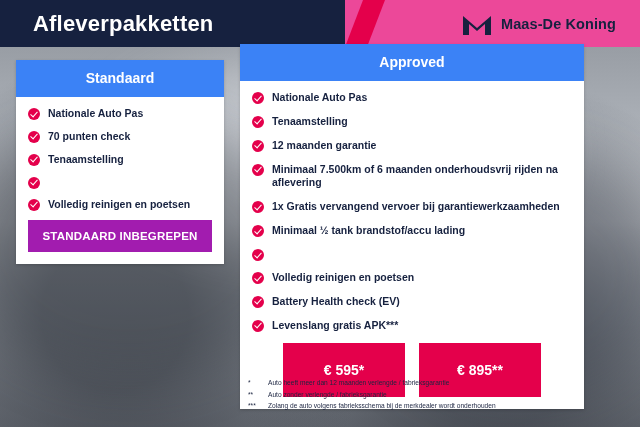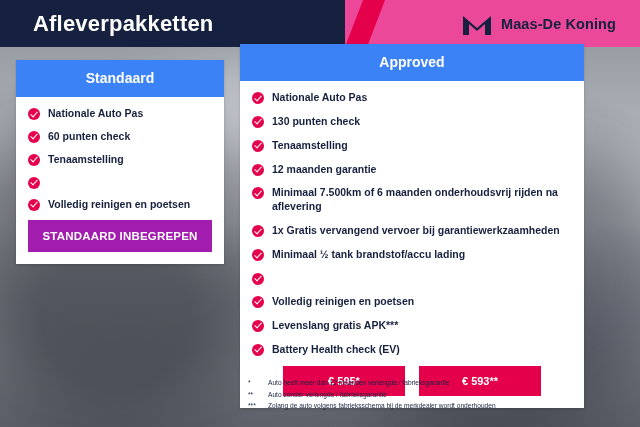--- a/index.html
+++ b/index.html
@@ -198,23 +198,23 @@
     display: flex;
     gap: 14px;
     justify-content: center;
     margin-top: 6px;
   }
   .price-btn {
     background: #e4004b;
     color: #fff;
     border: none;
     font-family: "Liberation Sans", sans-serif;
-    font-size: 11px;
-    font-weight: bold;
-    padding: 9px 0;
+    font-size: 14px;
+    font-weight: bold;
+    padding: 19px 0;
     width: 122px;
     text-align: center;
     cursor: pointer;
   }
 
   
   .footnotes {
     position: absolute;
     left: 248px; top: 377px;
     width: 380px;
@@ -261,21 +261,21 @@
   <div class="card card-standaard">
     <div class="card-head">Standaard</div>
     <div class="card-body">
       <ul class="feature-list">
         <li>
           <span class="check"></span>
           <span>Nationale Auto Pas</span>
         </li>
         <li>
           <span class="check"></span>
-          <span>60 punten check</span>
+          <span>70 punten check</span>
         </li>
         <li>
           <span class="check"></span>
           <span>Tenaamstelling</span>
         </li>
         <li>
           <span class="check"></span>
         </li>
         <li>
           <span class="check"></span>
@@ -289,24 +289,20 @@
   <div class="card card-approved">
     <div class="card-head">Approved</div>
     <div class="card-body">
       <ul class="feature-list">
         <li>
           <span class="check"></span>
           <span>Nationale Auto Pas</span>
         </li>
         <li>
           <span class="check"></span>
-          <span>130 punten check</span>
-        </li>
-        <li>
-          <span class="check"></span>
           <span>Tenaamstelling</span>
         </li>
         <li>
           <span class="check"></span>
           <span>12 maanden garantie</span>
         </li>
         <li>
           <span class="check"></span>
           <span>Minimaal 7.500km of 6 maanden onderhoudsvrij rijden na aflevering</span>
         </li>
@@ -320,30 +316,30 @@
         </li>
         <li>
           <span class="check"></span>
         </li>
         <li>
           <span class="check"></span>
           <span>Volledig reinigen en poetsen</span>
         </li>
         <li>
           <span class="check"></span>
+          <span>Battery Health check (EV)</span>
+        </li>
+        <li>
+          <span class="check"></span>
           <span>Levenslang gratis APK***</span>
-        </li>
-        <li>
-          <span class="check"></span>
-          <span>Battery Health check (EV)</span>
         </li>
       </ul>
       <div class="price-row">
         <button class="price-btn">€ 595*</button>
-        <button class="price-btn">€ 593**</button>
+        <button class="price-btn">€ 895**</button>
       </div>
     </div>
   </div>
 
   <div class="footnotes">
     <div class="footnote">
       <span class="fn-mark">*</span>
       <span>Auto heeft meer dan 12 maanden verlengde / fabrieksgarantie</span>
     </div>
     <div class="footnote">

